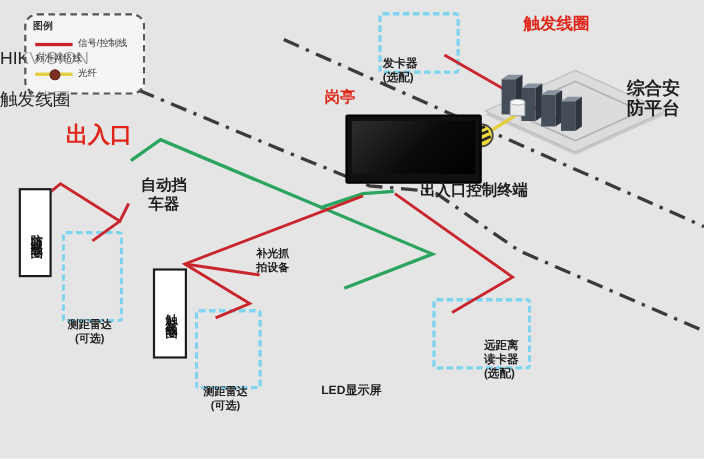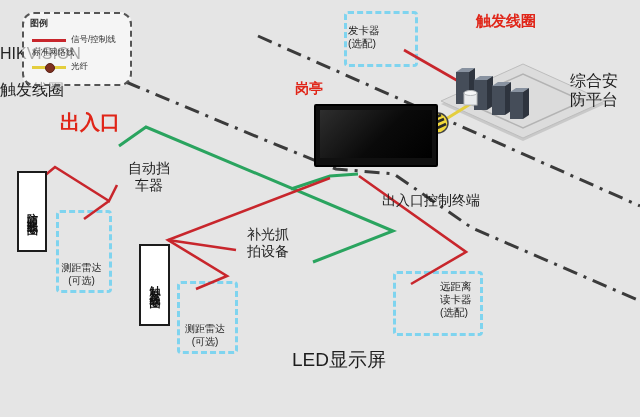--- a/index.html
+++ b/index.html
@@ -15,22 +15,22 @@
   .legend-row{position:absolute;left:8px;height:10px;display:flex;align-items:center;}
   .legend-line{width:34px;height:3px;margin-right:5px;position:relative;}
   .lg-red{background:#c8262c;}
   .lg-green{background:#2aa45f;}
   .lg-yellow{background:#e4ce3e;}
   .lg-dot{position:absolute;left:13px;top:-3px;width:8px;height:8px;border-radius:50%;background:#7e3020;border:1px solid #5a2216;}
   .legend-label{font-size:8.5px;color:#333;white-space:nowrap;}
   
   .zone-text{font-weight:bold;color:#e02518;z-index:6;white-space:nowrap;}
   
-  .lbl{font-weight:normal;color:#1d1d1d;z-index:6;white-space:nowrap;line-height:1.18;}
-  .small-lbl{font-weight:normal;color:#222;z-index:6;line-height:1.25;}
+  .lbl{font-weight:bold;color:#1d1d1d;z-index:6;white-space:nowrap;line-height:1.18;}
+  .small-lbl{font-weight:bold;color:#222;z-index:6;line-height:1.25;margin-top:28px;}
   
   .opt-box{border:3px dashed #7fd4ef;border-radius:4px;z-index:1;}
   
   .loop-box{background:#fff;border:2px solid #1c1c1c;z-index:4;display:flex;align-items:center;justify-content:center;}
   .vtext{writing-mode:vertical-rl;text-orientation:upright;font-size:11px;letter-spacing:4px;color:#111;font-weight:bold;}
   
   .monitor{left:314px;top:104px;width:120px;height:59px;background:#101010;border:2px solid #000;border-radius:2px;z-index:5;}
   .monitor-screen{position:absolute;left:4px;top:4px;right:4px;bottom:7px;background:linear-gradient(135deg,#2e2e2e 0%,#0a0a0a 55%,#000 100%);}
   .monitor-stand{left:366px;top:164px;width:14px;height:6px;background:#15151'5;background:#151515;z-index:5;}
   .monitor-base{left:340px;top:168px;width:54px;height:7px;background:#1b1b1b;border-radius:50%;z-index:5;}
@@ -170,21 +170,21 @@
   <div class="abs lbl" style="left:570px;top:72px;font-size:16px;">
     <div>综合安</div>
     <div>防平台</div>
   </div>
 
   <div class="abs monitor">
     <div class="monitor-screen"></div>
   </div>
   <div class="abs monitor-stand"></div>
   <div class="abs monitor-base"></div>
-  <div class="abs lbl" style="left:382px;top:164px;font-size:14px;margin-top:28px;">出入口控制终端</div>
+  <div class="abs lbl" style="left:382px;top:164px;font-size:14px;">出入口控制终端</div>
 
   <div class="abs barrier-arm"></div>
   <div class="abs barrier-post"></div>
   <div class="abs lbl" style="left:128px;top:160px;font-size:14px;text-align:center;">
     <div>自动挡</div>
     <div>车器</div>
   </div>
 
   <div class="abs loop-box" style="left:17px;top:171px;width:26px;height:77px;">
     <div class="vtext">防砸线圈</div>
@@ -201,21 +201,21 @@
     <div>(可选)</div>
   </div>
 
   <div class="abs cam-mount"></div>
   <div class="abs cam-foot"></div>
   <div class="abs cam-body">
     <div class="cam-hood"></div>
     <div class="cam-front"></div>
     <div class="cam-brand">HIKVISION</div>
   </div>
-  <div class="abs lbl" style="left:247px;top:226px;font-size:14px;">
+  <div class="abs lbl" style="left:233px;top:226px;font-size:10px;">
     <div>补光抓</div>
     <div>拍设备</div>
   </div>
 
   <div class="abs loop-box" style="left:139px;top:244px;width:27px;height:78px;">
     <div class="vtext">触发线圈</div>
   </div>
 
   <div class="radar" style="left:184px;top:286px;width:46px;height:35px;">
     <div class="screw" style="left:3px;top:3px;"></div>
@@ -230,21 +230,21 @@
 
   <div class="abs led-pole" style="left:311px;top:254px;height:14px;"></div>
   <div class="abs led-pole" style="left:311px;top:333px;height:14px;"></div>
   <div class="abs led-panel">
     <div class="led-screen">
       <div class="led-bar" style="top:6px;"></div>
       <div class="led-bar" style="top:18px;"></div>
     </div>
     <div class="led-grill"></div>
   </div>
-  <div class="abs lbl" style="left:292px;top:349px;font-size:19px;">LED显示屏</div>
+  <div class="abs lbl" style="left:292px;top:349px;font-size:11px;">LED显示屏</div>
 
   <div class="abs reader"></div>
   <div class="abs small-lbl" style="left:440px;top:280px;font-size:10.5px;z-index:6;">
     <div>远距离</div>
     <div>读卡器</div>
     <div>(选配)</div>
   </div>
 
   <div class="abs watermark">触发线圈</div>
 </div>

